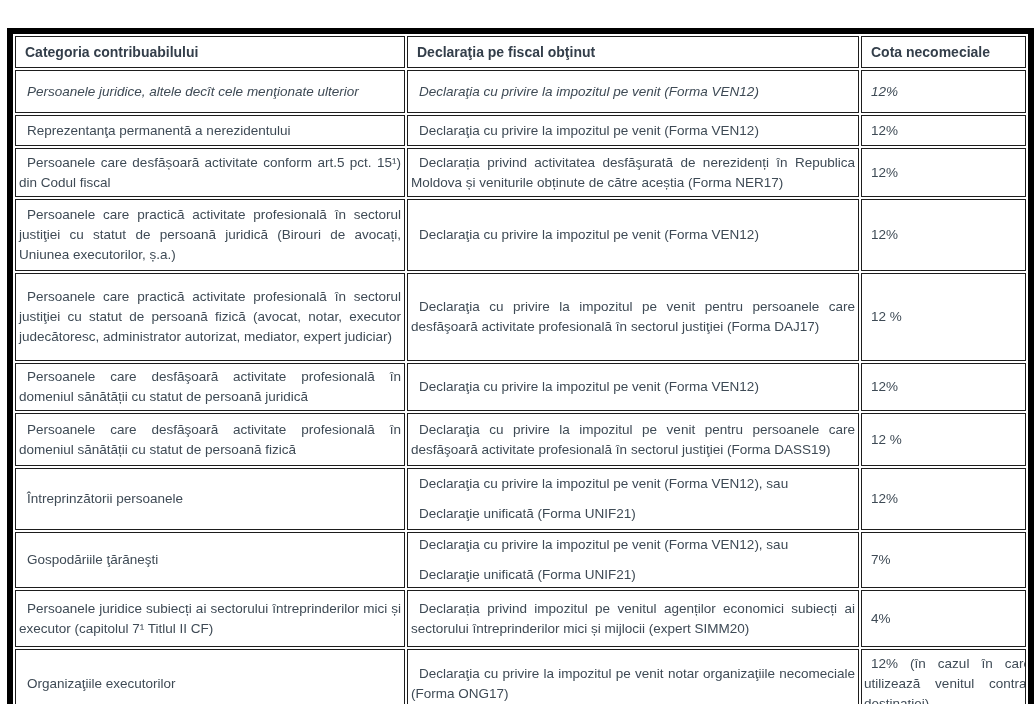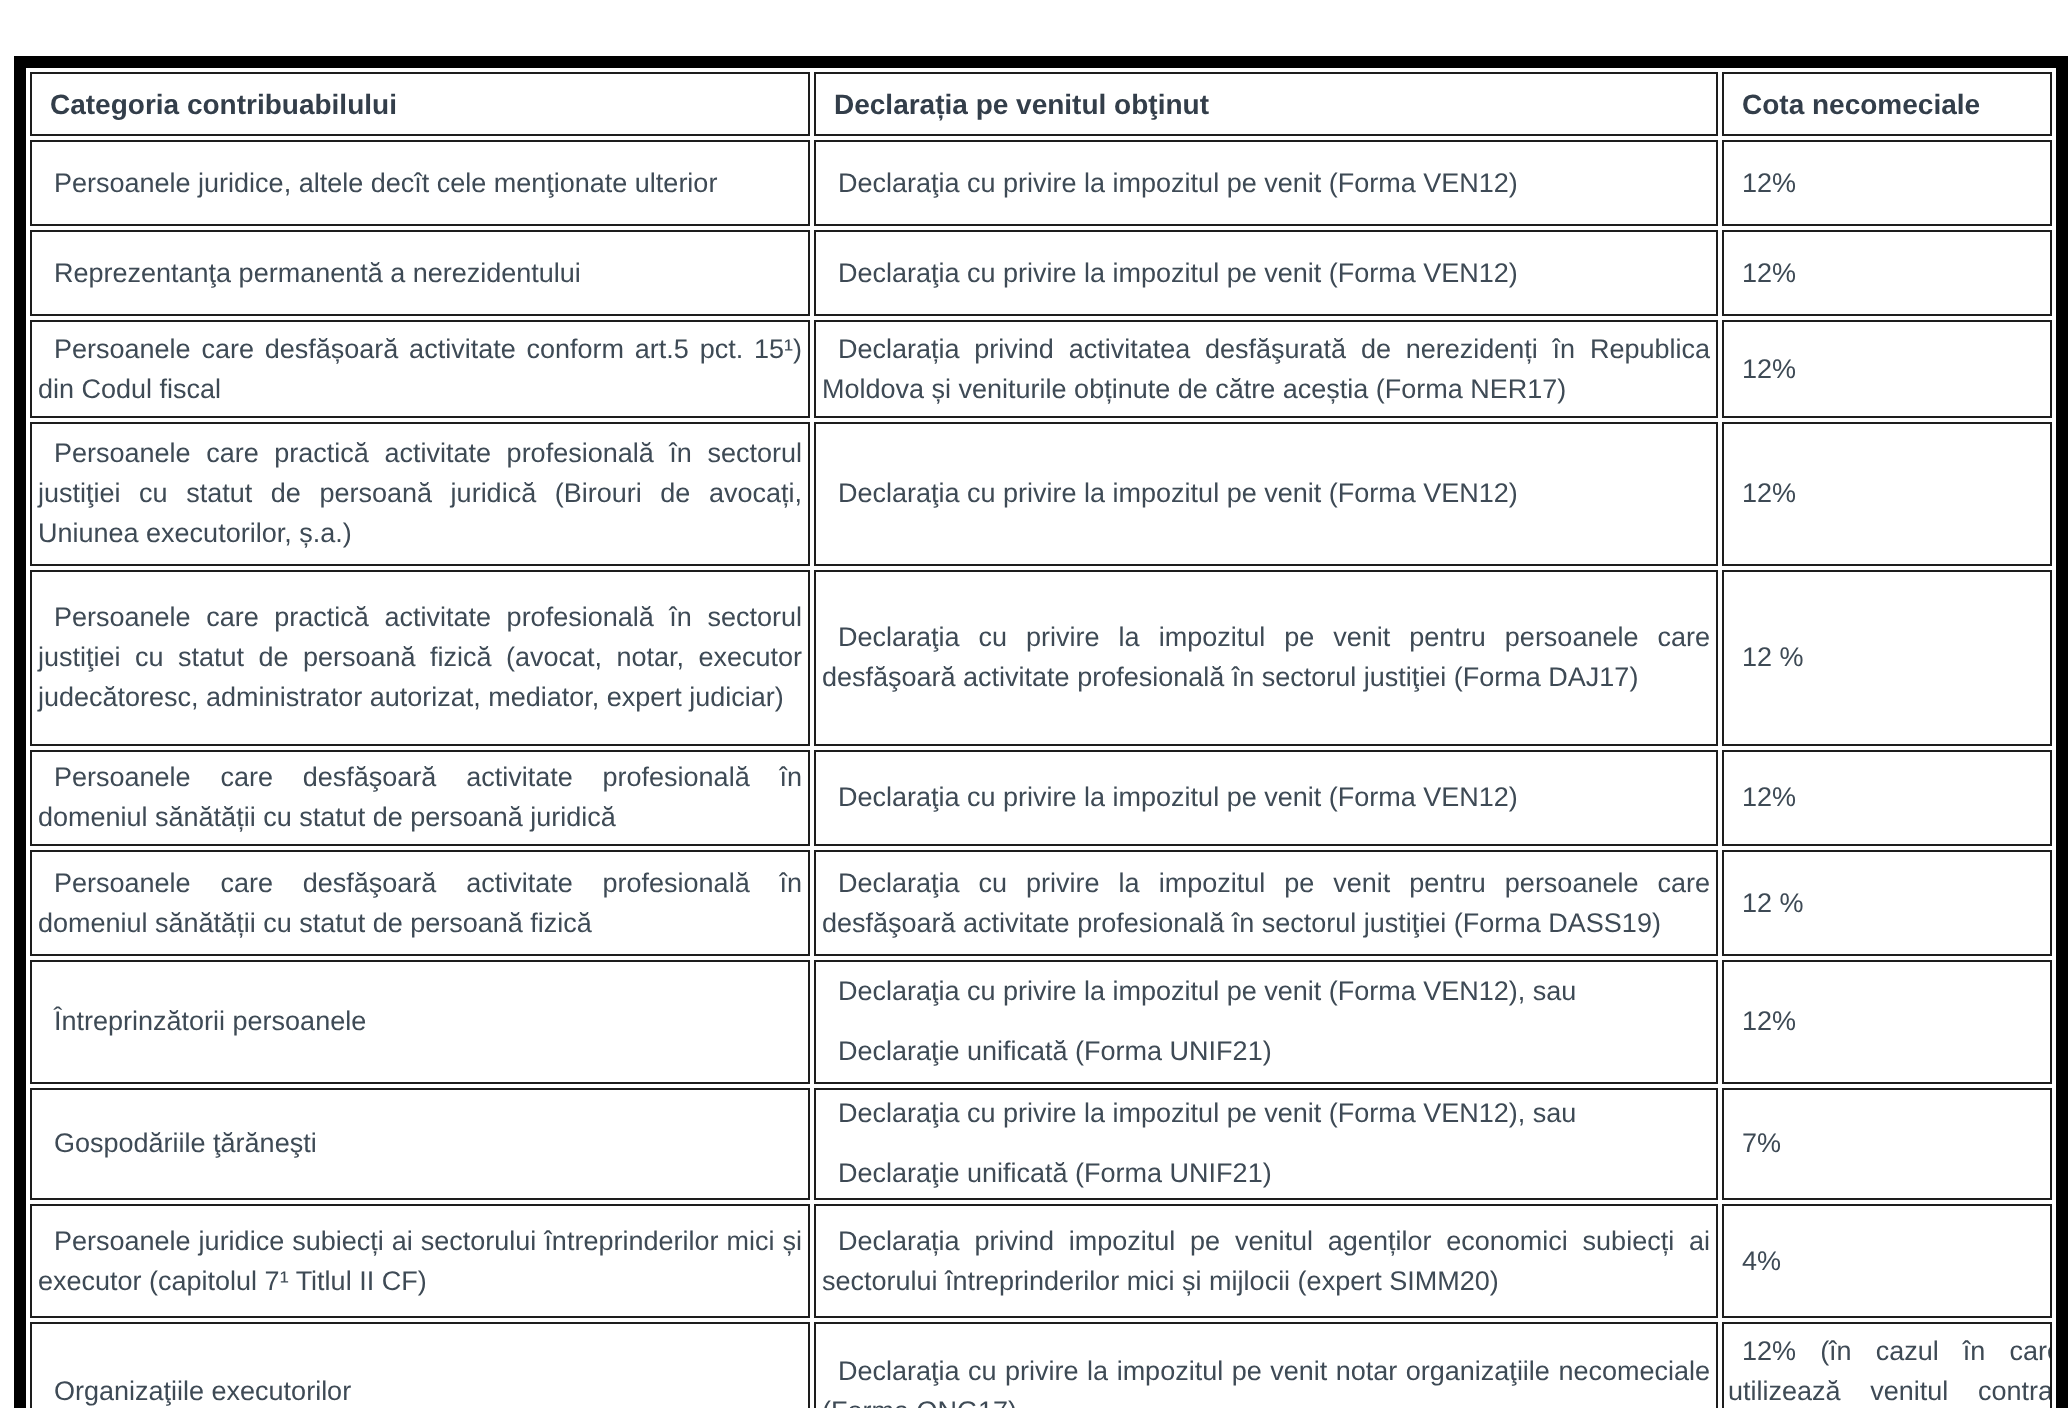--- a/index.html
+++ b/index.html
@@ -53,37 +53,37 @@
 
 <table class="tax-table">
   <colgroup>
     <col class="c-category">
     <col class="c-declaration">
     <col class="c-rate">
   </colgroup>
   <thead>
     <tr>
       <th>Categoria contribuabilului</th>
-      <th>Declarația pe venitul obţinut</th>
+      <th>Declaraţia pe fiscal obţinut</th>
       <th>Cota necomeciale</th>
     </tr>
   </thead>
   <tbody>
-      <tr style="height: 43px;">
+      <tr style="height: 43px; font-style: italic;">
         <td class="cat">
           <p>Persoanele juridice, altele decît cele menţionate ulterior</p>
         </td>
         <td class="decl">
           <p>Declaraţia cu privire la impozitul pe venit (Forma VEN12)</p>
         </td>
         <td class="rate">
           <p>12%</p>
         </td>
       </tr>
-      <tr style="height: 43px;">
+      <tr style="height: 31px;">
         <td class="cat">
           <p>Reprezentanţa permanentă a nerezidentului</p>
         </td>
         <td class="decl">
           <p>Declaraţia cu privire la impozitul pe venit (Forma VEN12)</p>
         </td>
         <td class="rate">
           <p>12%</p>
         </td>
       </tr>

